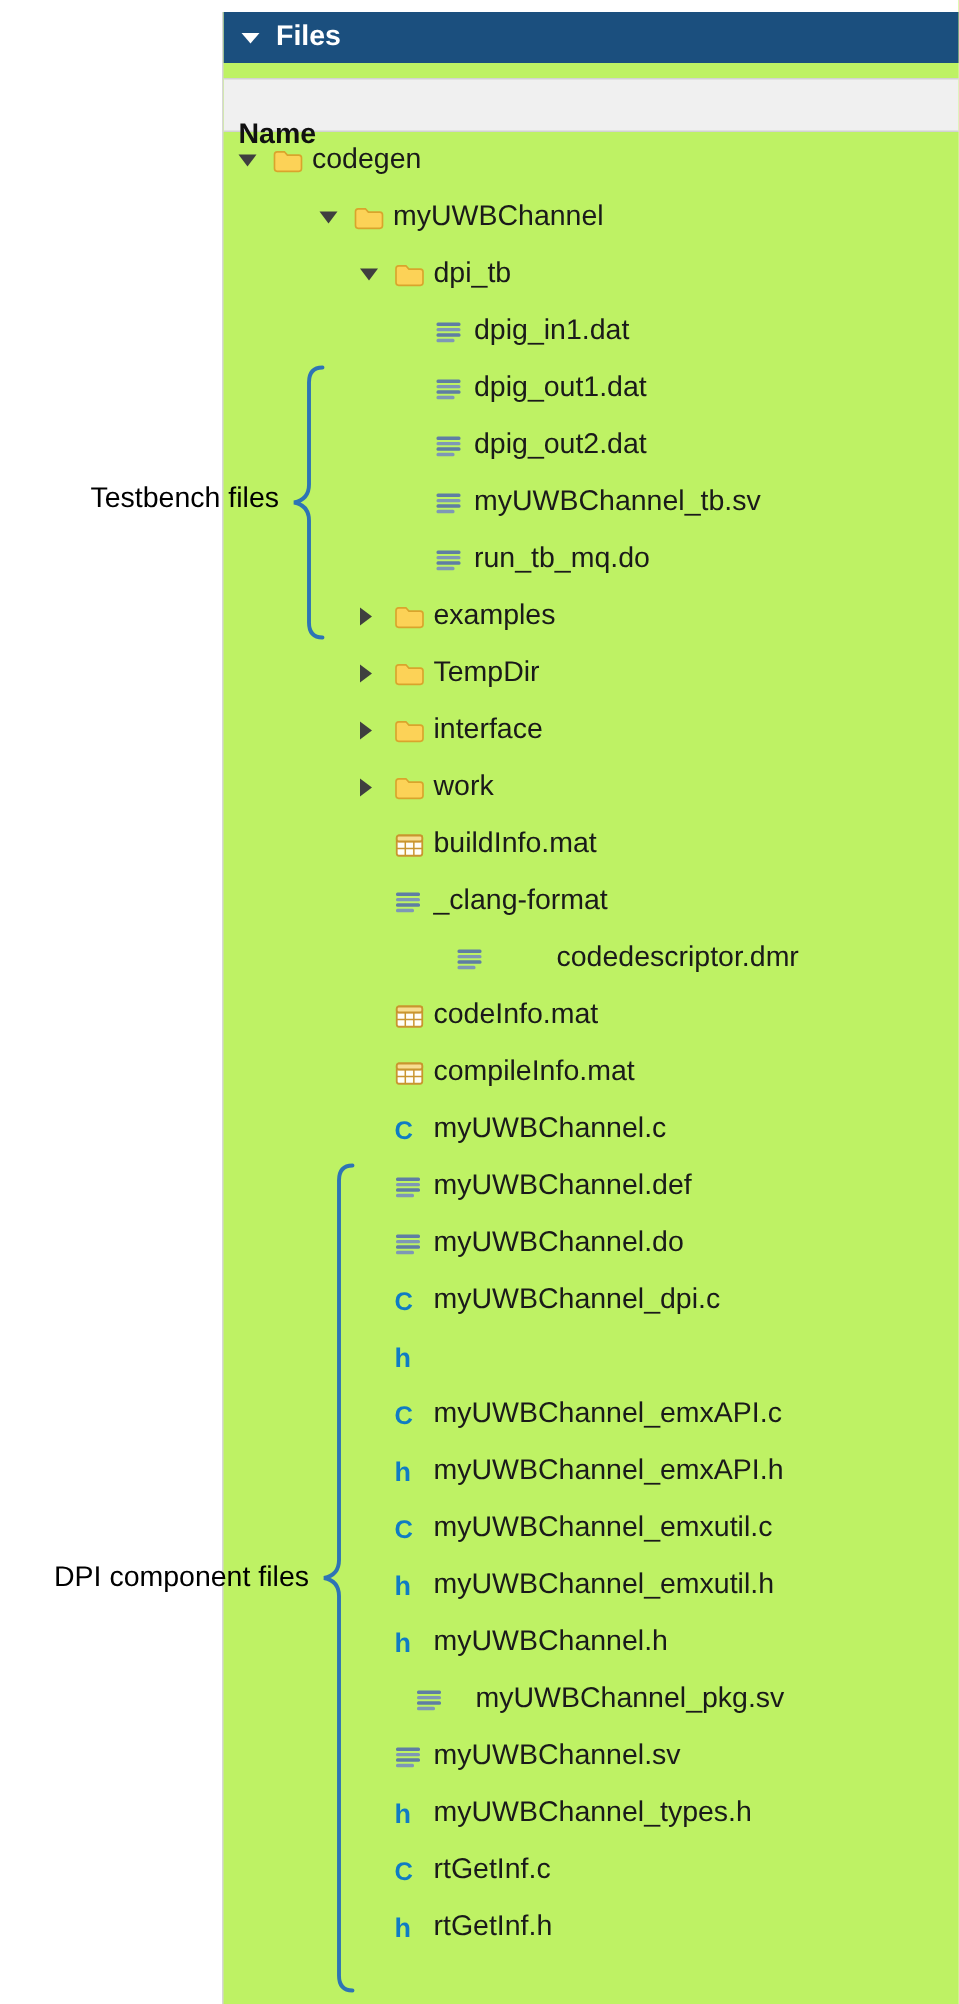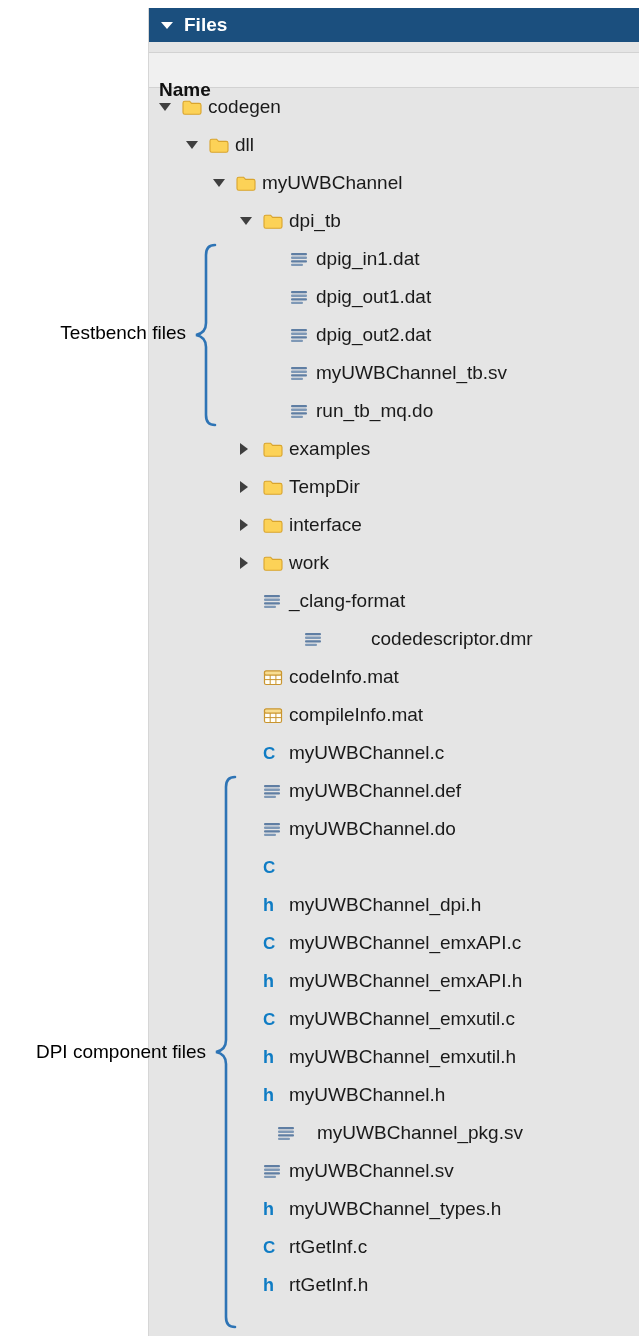--- a/index.html
+++ b/index.html
@@ -9,21 +9,21 @@
     background: #ffffff;
     overflow: hidden;
     font-family: "Liberation Sans", sans-serif;
   }
 
   
   .panel {
     position: absolute;
     left: 148px; top: 8px;
     width: 491px; height: 1328px;
-    background: #e5e5e5;
+    background: #bef264;
     border-left: 1px solid #d6d6d6;
     overflow: hidden;
   }
   .panel-header {
     height: 34px;
     background: var(--header-bg, #1B4F7E);
     display: flex;
     align-items: center;
     gap: 11px;
     padding: 0 12px;
@@ -131,51 +131,40 @@
         <span class="expander">
           <span class="tri-down"></span>
         </span>
         <span class="icon">
           <svg width="20" height="17" viewBox="0 0 20 17">
             <path d="M1 4 Q1 2.2 2.8 2.2 L7.6 2.2 L9.6 4.4 L17.2 4.4 Q19 4.4 19 6.2 L19 13.4 Q19 15.2 17.2 15.2 L2.8 15.2 Q1 15.2 1 13.4 Z" fill="#FCD257" stroke="#D9A42C" stroke-width="1.1"></path>
           </svg>
         </span>
         <span class="label">codegen</span>
       </div>
-      <div class="row" style="padding-left: 37px;">
+      <div class="row" style="padding-left: 64px;">
         <span class="expander">
           <span class="tri-down"></span>
         </span>
         <span class="icon">
           <svg width="20" height="17" viewBox="0 0 20 17">
             <path d="M1 4 Q1 2.2 2.8 2.2 L7.6 2.2 L9.6 4.4 L17.2 4.4 Q19 4.4 19 6.2 L19 13.4 Q19 15.2 17.2 15.2 L2.8 15.2 Q1 15.2 1 13.4 Z" fill="#FCD257" stroke="#D9A42C" stroke-width="1.1"></path>
           </svg>
         </span>
-        <span class="label">dll</span>
-      </div>
-      <div class="row" style="padding-left: 64px;">
+        <span class="label">myUWBChannel</span>
+      </div>
+      <div class="row" style="padding-left: 91px;">
         <span class="expander">
           <span class="tri-down"></span>
         </span>
         <span class="icon">
           <svg width="20" height="17" viewBox="0 0 20 17">
             <path d="M1 4 Q1 2.2 2.8 2.2 L7.6 2.2 L9.6 4.4 L17.2 4.4 Q19 4.4 19 6.2 L19 13.4 Q19 15.2 17.2 15.2 L2.8 15.2 Q1 15.2 1 13.4 Z" fill="#FCD257" stroke="#D9A42C" stroke-width="1.1"></path>
           </svg>
         </span>
-        <span class="label">myUWBChannel</span>
-      </div>
-      <div class="row" style="padding-left: 91px;">
-        <span class="expander">
-          <span class="tri-down"></span>
-        </span>
-        <span class="icon">
-          <svg width="20" height="17" viewBox="0 0 20 17">
-            <path d="M1 4 Q1 2.2 2.8 2.2 L7.6 2.2 L9.6 4.4 L17.2 4.4 Q19 4.4 19 6.2 L19 13.4 Q19 15.2 17.2 15.2 L2.8 15.2 Q1 15.2 1 13.4 Z" fill="#FCD257" stroke="#D9A42C" stroke-width="1.1"></path>
-          </svg>
-        </span>
         <span class="label">dpi_tb</span>
       </div>
       <div class="row" style="padding-left: 118px;">
         <span class="expander"></span>
         <span class="icon">
           <svg width="19" height="16" viewBox="0 0 19 16">
             <rect x="1" y="2" width="16" height="2.3" rx="1" fill="#5F7EA3"></rect>
             <rect x="1" y="5.6" width="16" height="2.3" rx="1" fill="#7E98B6"></rect>
             <rect x="1" y="9.2" width="16" height="2.3" rx="1" fill="#5F7EA3"></rect>
             <rect x="1" y="12.8" width="12" height="2.3" rx="1" fill="#7E98B6"></rect>
@@ -267,71 +256,85 @@
       <div class="row" style="padding-left: 91px;">
         <span class="expander">
           <span class="tri-right"></span>
         </span>
         <span class="icon">
           <svg width="20" height="17" viewBox="0 0 20 17">
             <path d="M1 4 Q1 2.2 2.8 2.2 L7.6 2.2 L9.6 4.4 L17.2 4.4 Q19 4.4 19 6.2 L19 13.4 Q19 15.2 17.2 15.2 L2.8 15.2 Q1 15.2 1 13.4 Z" fill="#FCD257" stroke="#D9A42C" stroke-width="1.1"></path>
           </svg>
         </span>
         <span class="label">work</span>
-      </div>
-      <div class="row" style="padding-left: 91px;">
-        <span class="expander"></span>
-        <span class="icon">
-          <svg width="19" height="16" viewBox="0 0 19 16">
-            <rect x="1" y="2" width="16" height="2.3" rx="1" fill="#5F7EA3"></rect>
-            <rect x="1" y="5.6" width="16" height="2.3" rx="1" fill="#7E98B6"></rect>
-            <rect x="1" y="9.2" width="16" height="2.3" rx="1" fill="#5F7EA3"></rect>
-            <rect x="1" y="12.8" width="12" height="2.3" rx="1" fill="#7E98B6"></rect>
-          </svg>
-        </span>
-        <span class="label">_clang-format</span>
-      </div>
-      <div class="row" style="padding-left: 91px; gap: 41px;">
-        <span class="expander"></span>
-        <span class="icon">
-          <svg width="19" height="16" viewBox="0 0 19 16">
-            <rect x="1" y="2" width="16" height="2.3" rx="1" fill="#5F7EA3"></rect>
-            <rect x="1" y="5.6" width="16" height="2.3" rx="1" fill="#7E98B6"></rect>
-            <rect x="1" y="9.2" width="16" height="2.3" rx="1" fill="#5F7EA3"></rect>
-            <rect x="1" y="12.8" width="12" height="2.3" rx="1" fill="#7E98B6"></rect>
-          </svg>
-        </span>
-        <span class="label">codedescriptor.dmr</span>
       </div>
       <div class="row" style="padding-left: 91px;">
         <span class="expander"></span>
         <span class="icon">
           <svg width="20" height="17" viewBox="0 0 20 17">
             <rect x="1.5" y="2" width="17" height="13.5" rx="1.5" fill="#FFFEF8" stroke="#C9952F" stroke-width="1.2"></rect>
             <path d="M1.5 6 L18.5 6" stroke="#C9952F" stroke-width="1"></path>
             <rect x="1.5" y="2" width="17" height="4" rx="1.5" fill="#F8DD91" stroke="#C9952F" stroke-width="1.2"></rect>
             <line x1="7.2" y1="6" x2="7.2" y2="15.5" stroke="#C9952F" stroke-width="1"></line>
             <line x1="12.9" y1="6" x2="12.9" y2="15.5" stroke="#C9952F" stroke-width="1"></line>
             <line x1="1.5" y1="10.6" x2="18.5" y2="10.6" stroke="#C9952F" stroke-width="1"></line>
           </svg>
         </span>
-        <span class="label">codeInfo.mat</span>
+        <span class="label">buildInfo.mat</span>
+      </div>
+      <div class="row" style="padding-left: 91px;">
+        <span class="expander"></span>
+        <span class="icon">
+          <svg width="19" height="16" viewBox="0 0 19 16">
+            <rect x="1" y="2" width="16" height="2.3" rx="1" fill="#5F7EA3"></rect>
+            <rect x="1" y="5.6" width="16" height="2.3" rx="1" fill="#7E98B6"></rect>
+            <rect x="1" y="9.2" width="16" height="2.3" rx="1" fill="#5F7EA3"></rect>
+            <rect x="1" y="12.8" width="12" height="2.3" rx="1" fill="#7E98B6"></rect>
+          </svg>
+        </span>
+        <span class="label">_clang-format</span>
+      </div>
+      <div class="row" style="padding-left: 91px; gap: 41px;">
+        <span class="expander"></span>
+        <span class="icon">
+          <svg width="19" height="16" viewBox="0 0 19 16">
+            <rect x="1" y="2" width="16" height="2.3" rx="1" fill="#5F7EA3"></rect>
+            <rect x="1" y="5.6" width="16" height="2.3" rx="1" fill="#7E98B6"></rect>
+            <rect x="1" y="9.2" width="16" height="2.3" rx="1" fill="#5F7EA3"></rect>
+            <rect x="1" y="12.8" width="12" height="2.3" rx="1" fill="#7E98B6"></rect>
+          </svg>
+        </span>
+        <span class="label">codedescriptor.dmr</span>
       </div>
       <div class="row" style="padding-left: 91px;">
         <span class="expander"></span>
         <span class="icon">
           <svg width="20" height="17" viewBox="0 0 20 17">
             <rect x="1.5" y="2" width="17" height="13.5" rx="1.5" fill="#FFFEF8" stroke="#C9952F" stroke-width="1.2"></rect>
             <path d="M1.5 6 L18.5 6" stroke="#C9952F" stroke-width="1"></path>
             <rect x="1.5" y="2" width="17" height="4" rx="1.5" fill="#F8DD91" stroke="#C9952F" stroke-width="1.2"></rect>
             <line x1="7.2" y1="6" x2="7.2" y2="15.5" stroke="#C9952F" stroke-width="1"></line>
             <line x1="12.9" y1="6" x2="12.9" y2="15.5" stroke="#C9952F" stroke-width="1"></line>
             <line x1="1.5" y1="10.6" x2="18.5" y2="10.6" stroke="#C9952F" stroke-width="1"></line>
           </svg>
         </span>
+        <span class="label">codeInfo.mat</span>
+      </div>
+      <div class="row" style="padding-left: 91px;">
+        <span class="expander"></span>
+        <span class="icon">
+          <svg width="20" height="17" viewBox="0 0 20 17">
+            <rect x="1.5" y="2" width="17" height="13.5" rx="1.5" fill="#FFFEF8" stroke="#C9952F" stroke-width="1.2"></rect>
+            <path d="M1.5 6 L18.5 6" stroke="#C9952F" stroke-width="1"></path>
+            <rect x="1.5" y="2" width="17" height="4" rx="1.5" fill="#F8DD91" stroke="#C9952F" stroke-width="1.2"></rect>
+            <line x1="7.2" y1="6" x2="7.2" y2="15.5" stroke="#C9952F" stroke-width="1"></line>
+            <line x1="12.9" y1="6" x2="12.9" y2="15.5" stroke="#C9952F" stroke-width="1"></line>
+            <line x1="1.5" y1="10.6" x2="18.5" y2="10.6" stroke="#C9952F" stroke-width="1"></line>
+          </svg>
+        </span>
         <span class="label">compileInfo.mat</span>
       </div>
       <div class="row" style="padding-left: 91px;">
         <span class="expander"></span>
         <span class="icon">
           <span class="letter">C</span>
         </span>
         <span class="label">myUWBChannel.c</span>
       </div>
       <div class="row" style="padding-left: 91px;">
@@ -356,27 +359,27 @@
             <rect x="1" y="12.8" width="12" height="2.3" rx="1" fill="#7E98B6"></rect>
           </svg>
         </span>
         <span class="label">myUWBChannel.do</span>
       </div>
       <div class="row" style="padding-left: 91px;">
         <span class="expander"></span>
         <span class="icon">
           <span class="letter">C</span>
         </span>
-      </div>
-      <div class="row" style="padding-left: 91px;">
-        <span class="expander"></span>
-        <span class="icon">
-          <span class="letter" style="font-size:18px">h</span>
-        </span>
-        <span class="label">myUWBChannel_dpi.h</span>
+        <span class="label">myUWBChannel_dpi.c</span>
+      </div>
+      <div class="row" style="padding-left: 91px;">
+        <span class="expander"></span>
+        <span class="icon">
+          <span class="letter" style="font-size:18px">h</span>
+        </span>
       </div>
       <div class="row" style="padding-left: 91px;">
         <span class="expander"></span>
         <span class="icon">
           <span class="letter">C</span>
         </span>
         <span class="label">myUWBChannel_emxAPI.c</span>
       </div>
       <div class="row" style="padding-left: 91px;">
         <span class="expander"></span>

